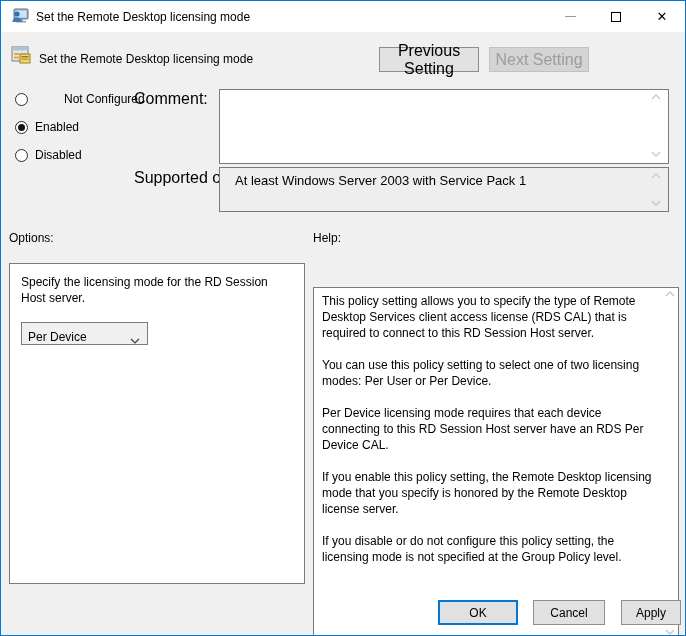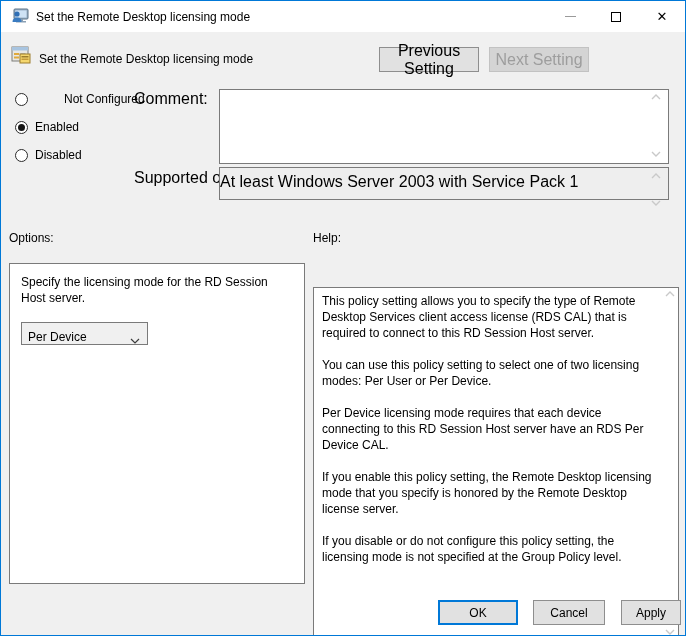--- a/index.html
+++ b/index.html
@@ -59,23 +59,23 @@
   
   .field-label { position: absolute; font-size: 16px; }
   .comment-label { left: 133px; top: 89px; }
   .supported-label { left: 133px; top: 168px; }
   .comment-box {
     position: absolute; left: 218px; top: 88px; width: 450px; height: 75px;
     background: #ffffff; border: 1px solid #7a7a7a; resize: none;
     font-family: inherit; font-size: 12px; padding: 3px 22px 3px 5px; outline: none;
   }
   .supported-box {
-    position: absolute; left: 218px; top: 166px; width: 450px; height: 33px;
+    position: absolute; left: 218px; top: 166px; width: 450px; height: 45px;
     background: #eeeeee; border: 1px solid #7a7a7a;
-    padding: 5px 24px 5px 0; font-size: 16px;
+    padding: 5px 24px 5px 15px; font-size: 13px;
   }
   .mini-scroll { position: absolute; }
   .mini-scroll svg { display: block; }
 
   
   .section-label { position: absolute; font-size: 12px; }
   .options-label { left: 8px; top: 230px; }
   .help-label { left: 312px; top: 230px; }
   .options-panel {
     position: absolute; left: 8px; top: 262px; width: 296px; height: 321px;

